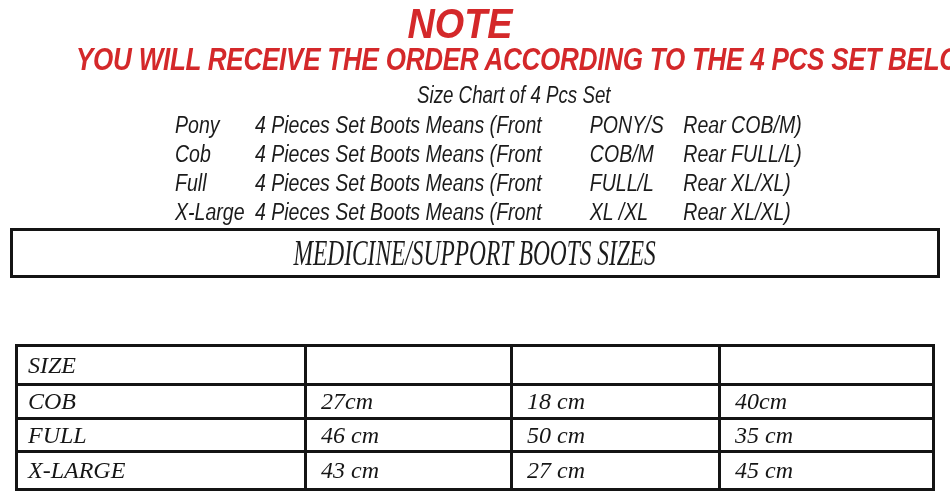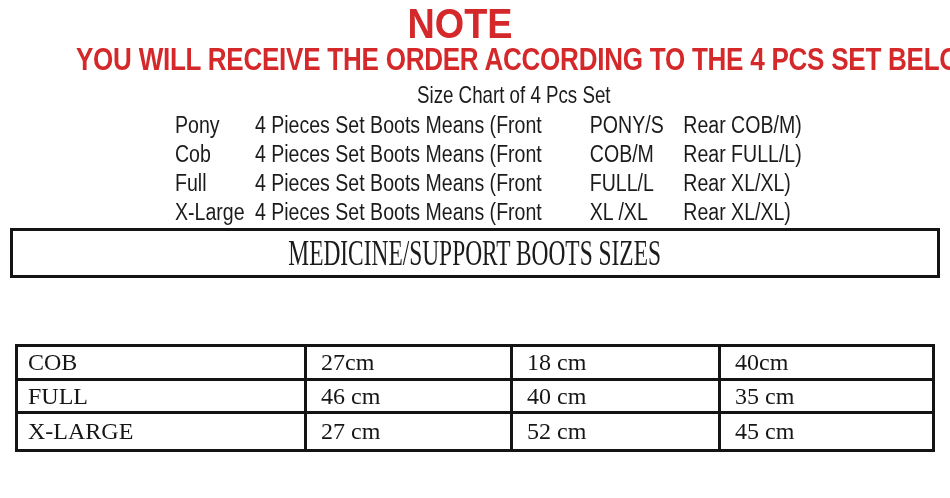--- a/index.html
+++ b/index.html
@@ -4,20 +4,21 @@
 <style>
   html, body { margin: 0; padding: 0; background: #ffffff; }
   #canvas {
     position: relative;
     width: 950px;
     height: 498px;
     background: #ffffff;
     overflow: hidden;
     font-family: "Liberation Sans", sans-serif;
     color: #1b1b1b;
+    font-style: italic;
   }
   .red { color: #d4282a; }
 
   #note-title {
     position: absolute;
     top: 0px; left: 0; width: 920px;
     text-align: center;
     font-size: 42px;
     font-weight: bold;
     white-space: nowrap;
@@ -141,34 +142,40 @@
   </div>
 
   <table id="sizes-table">
     <colgroup>
       <col style="width:289px">
       <col style="width:206px">
       <col style="width:208px">
       <col style="width:214px">
     </colgroup>
     <tbody>
+      <tr class="r0">
+        <td class="first">SIZE</td>
+        <td></td>
+        <td></td>
+        <td></td>
+      </tr>
       <tr class="r1">
         <td class="first">COB</td>
         <td>27cm</td>
         <td>18 cm</td>
         <td>40cm</td>
       </tr>
       <tr class="r2">
         <td class="first">FULL</td>
         <td>46 cm</td>
-        <td>40 cm</td>
+        <td>50 cm</td>
         <td>35 cm</td>
       </tr>
       <tr class="r3">
         <td class="first">X-LARGE</td>
+        <td>43 cm</td>
         <td>27 cm</td>
-        <td>52 cm</td>
         <td>45 cm</td>
       </tr>
     </tbody>
   </table>
 
 </div>
 
 </body></html>

